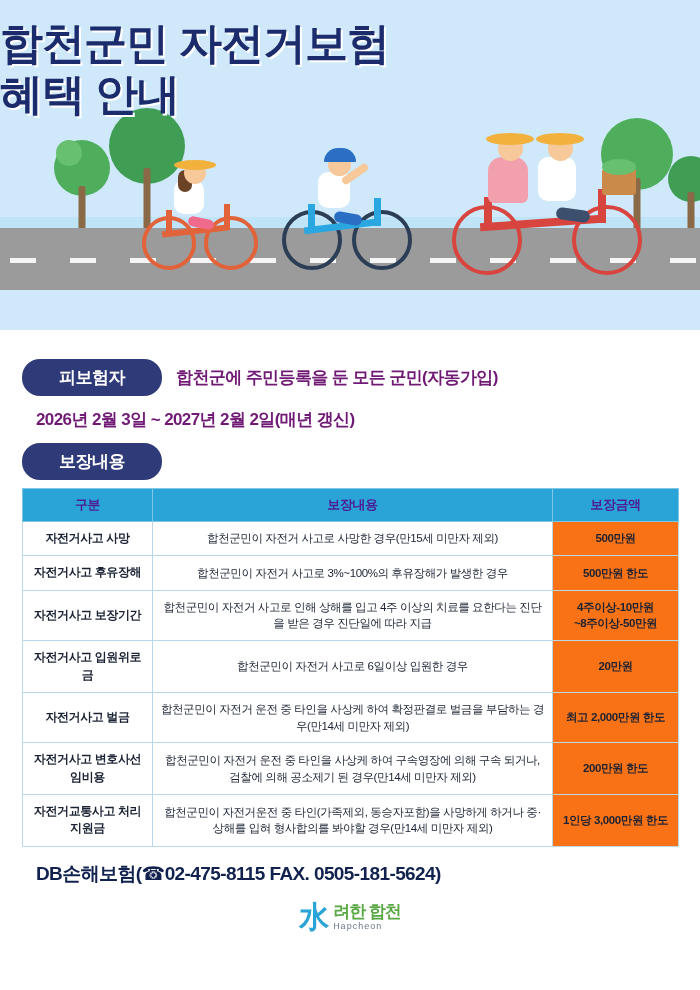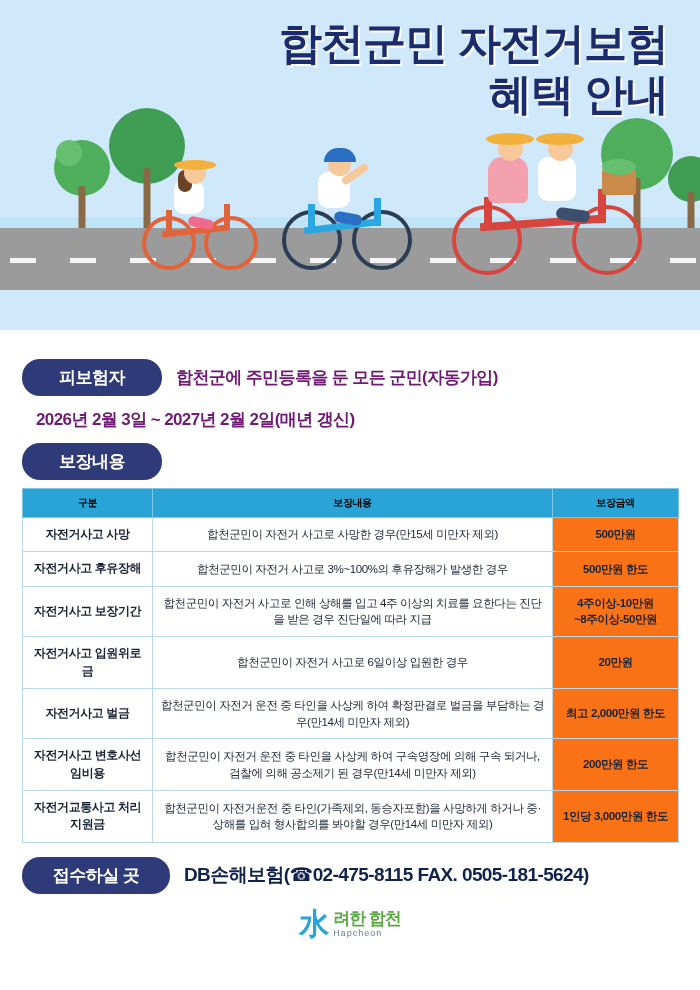--- a/index.html
+++ b/index.html
@@ -18,28 +18,27 @@
 
   
   .hero{
     position:relative;
     width:700px;height:330px;
     background:#cfe9fb;
     overflow:hidden;
   }
   .hero-title{
     position:absolute;top:18px;left:0;width:636px;
-    text-align:right;
+    text-align:left;
     color:#1b2b6b;
     font-size:43px;line-height:1.18;
     font-weight:bold;
     letter-spacing:-1px;
     text-shadow:2px 2px 0 #ffffff;
     z-index:6;
-    padding-left:32px;
   }
   .hero-title .l2{display:block;}
 
   
   .road{
     position:absolute;left:0;bottom:40px;width:700px;height:62px;
     background:#9b9b9b;
     z-index:3;
   }
   .road-line{
@@ -152,22 +151,22 @@
   .table-wrap{padding:2px 22px 0 22px;}
   table.cover{
     width:656px;
     border-collapse:collapse;
     table-layout:fixed;
     font-size:11.5px;
     color:#1a2233;
   }
   table.cover th{
     background:#2aa3d6;
-    color:#000000;
-    font-size:10px;
+    color:#4c1d95;
+    font-size:13px;
     font-weight:bold;
     border:1px solid #7fc6e4;
     padding:7px 4px;
     letter-spacing:-0.4px;
   }
   table.cover td{
     border:1px solid #b9d9ea;
     padding:8px 7px;
     vertical-align:middle;
     line-height:1.45;
@@ -375,21 +374,20 @@
           <tr>
             <td class="c-name">자전거교통사고 처리지원금</td>
             <td class="c-desc">합천군민이 자전거운전 중 타인(가족제외, 동승자포함)을 사망하게 하거나 중·상해를 입혀 형사합의를 봐야할 경우(만14세 미만자 제외)</td>
             <td class="c-amt">1인당 3,000만원 한도</td>
           </tr>
         </tbody>
     </table>
   </div>
 
   <div class="footer">
-    <div class="pill">접수하실 곳</div>
     <div class="footer-text">DB손해보험(☎02-475-8115  FAX. 0505-181-5624)</div>
   </div>
 
   <div class="logo">
     <div class="logo-inner">
       <span class="logo-mark">水</span>
       <span class="logo-word">
         <span class="logo-kr">려한 합천</span>
         <span class="logo-en">Hapcheon</span>
       </span>

